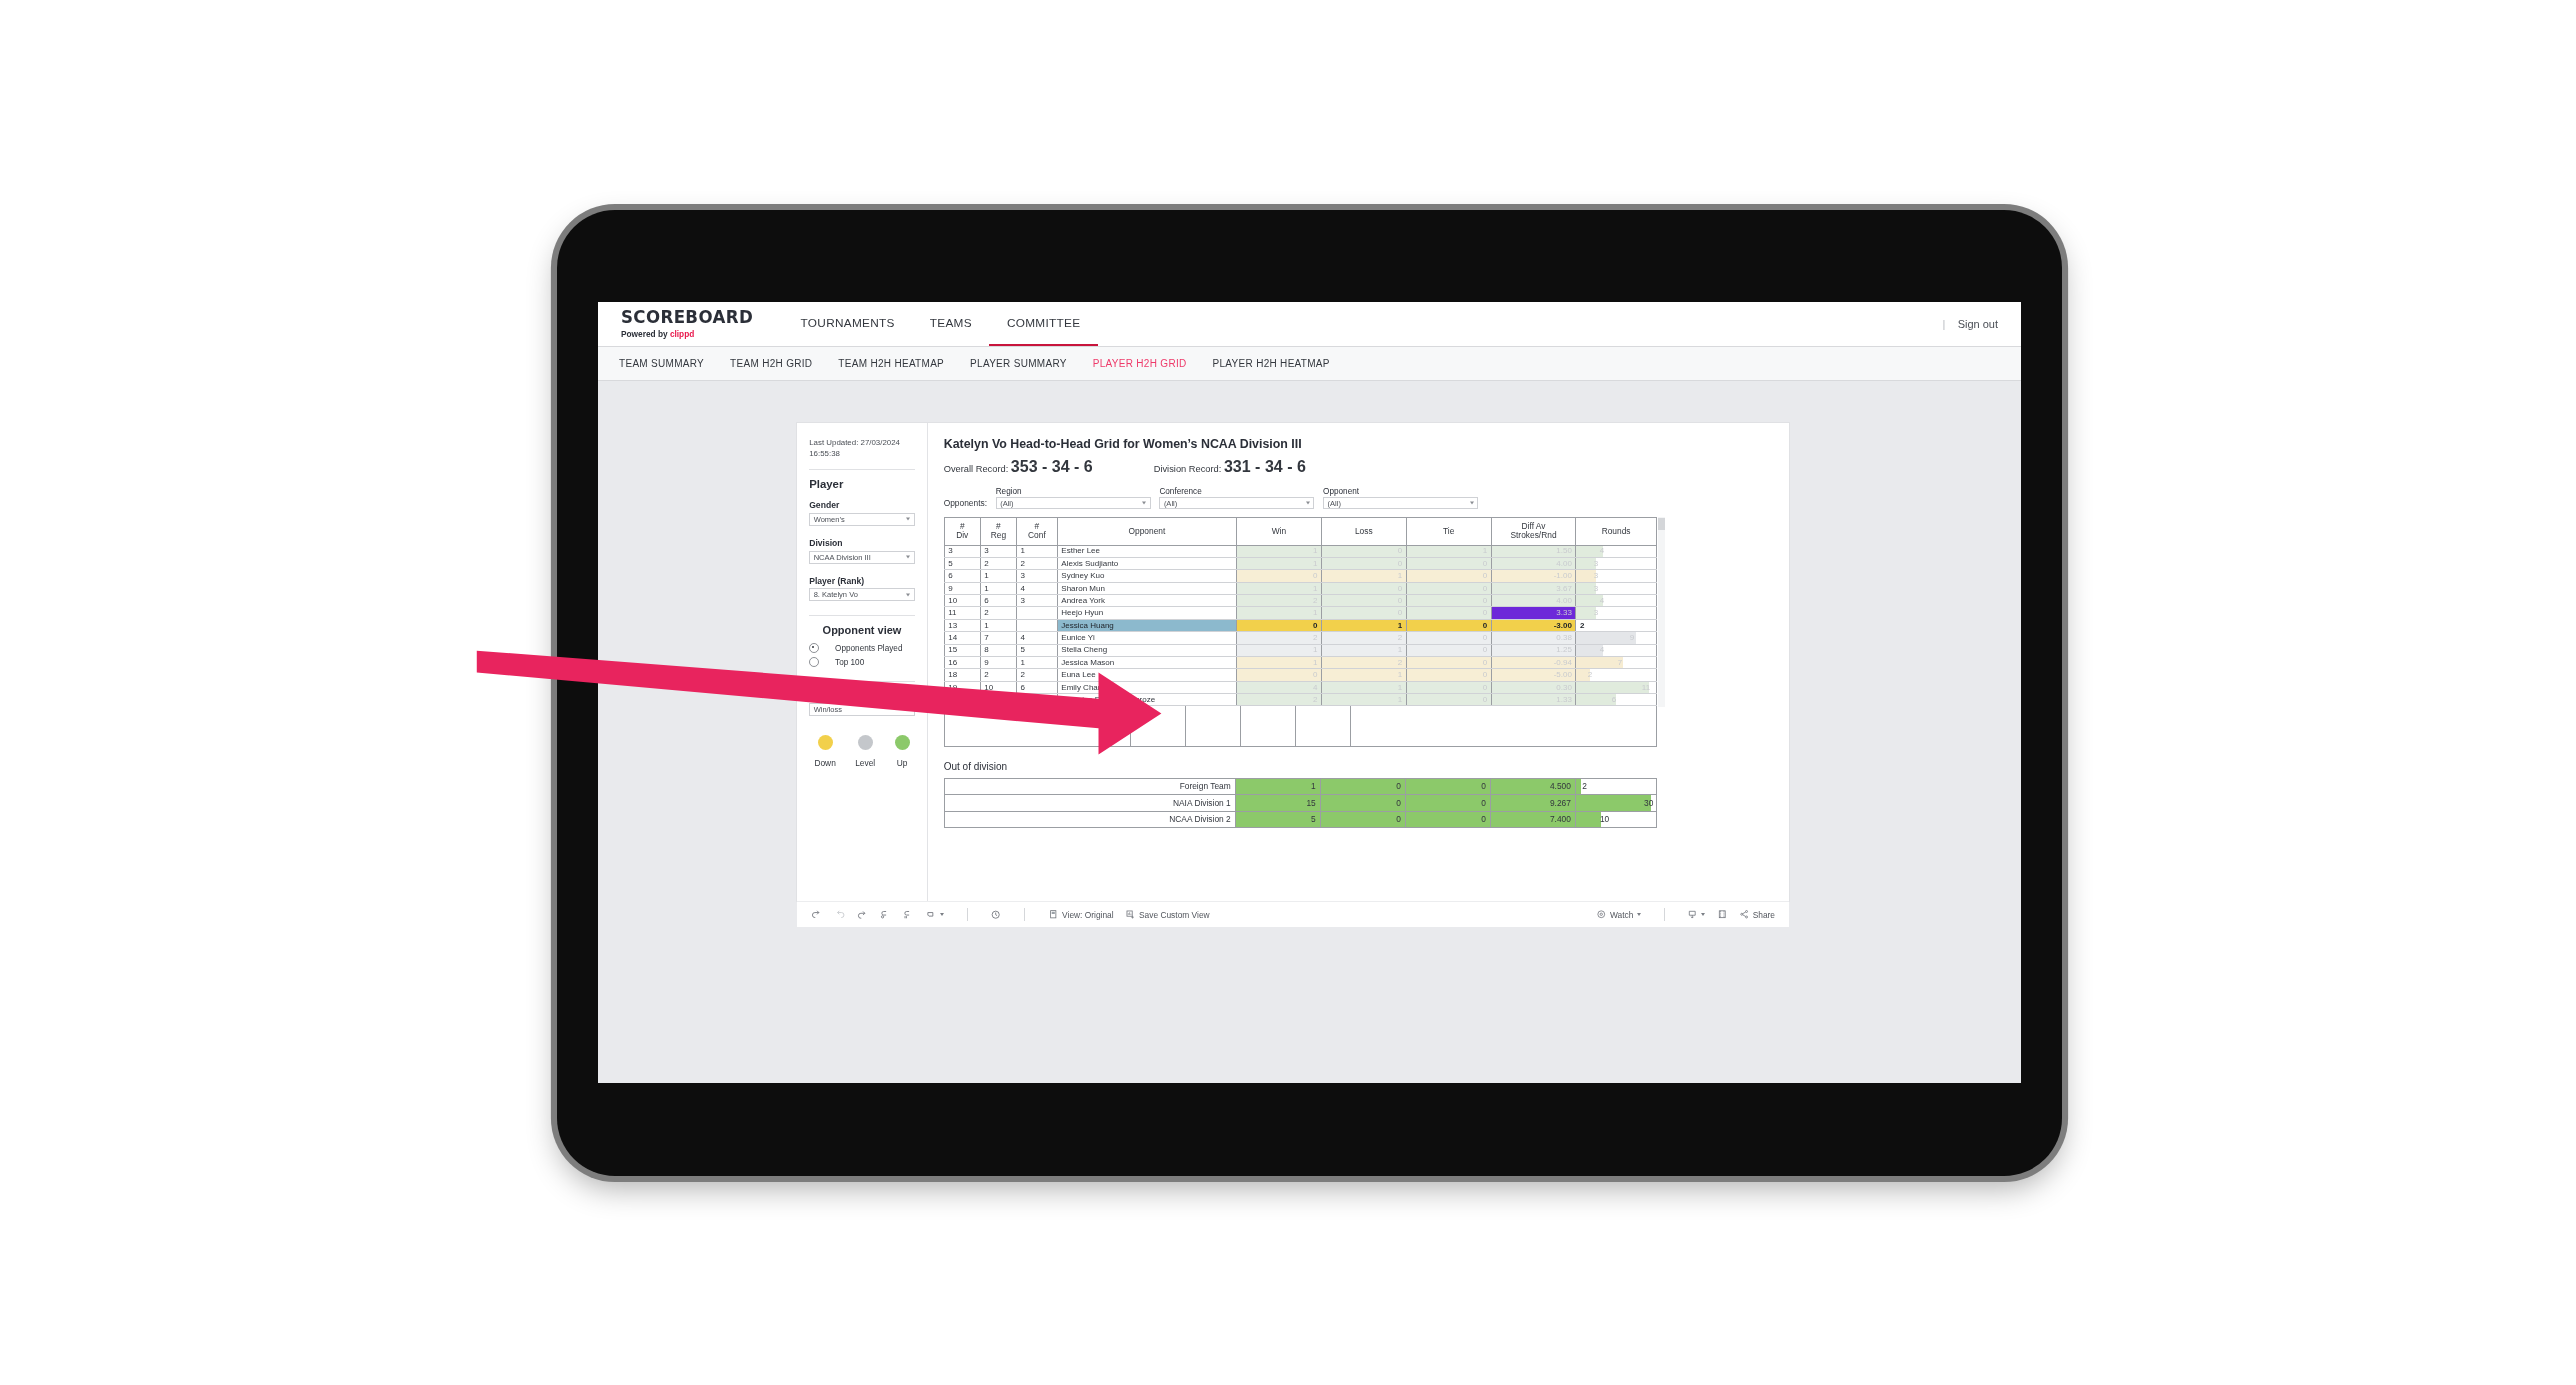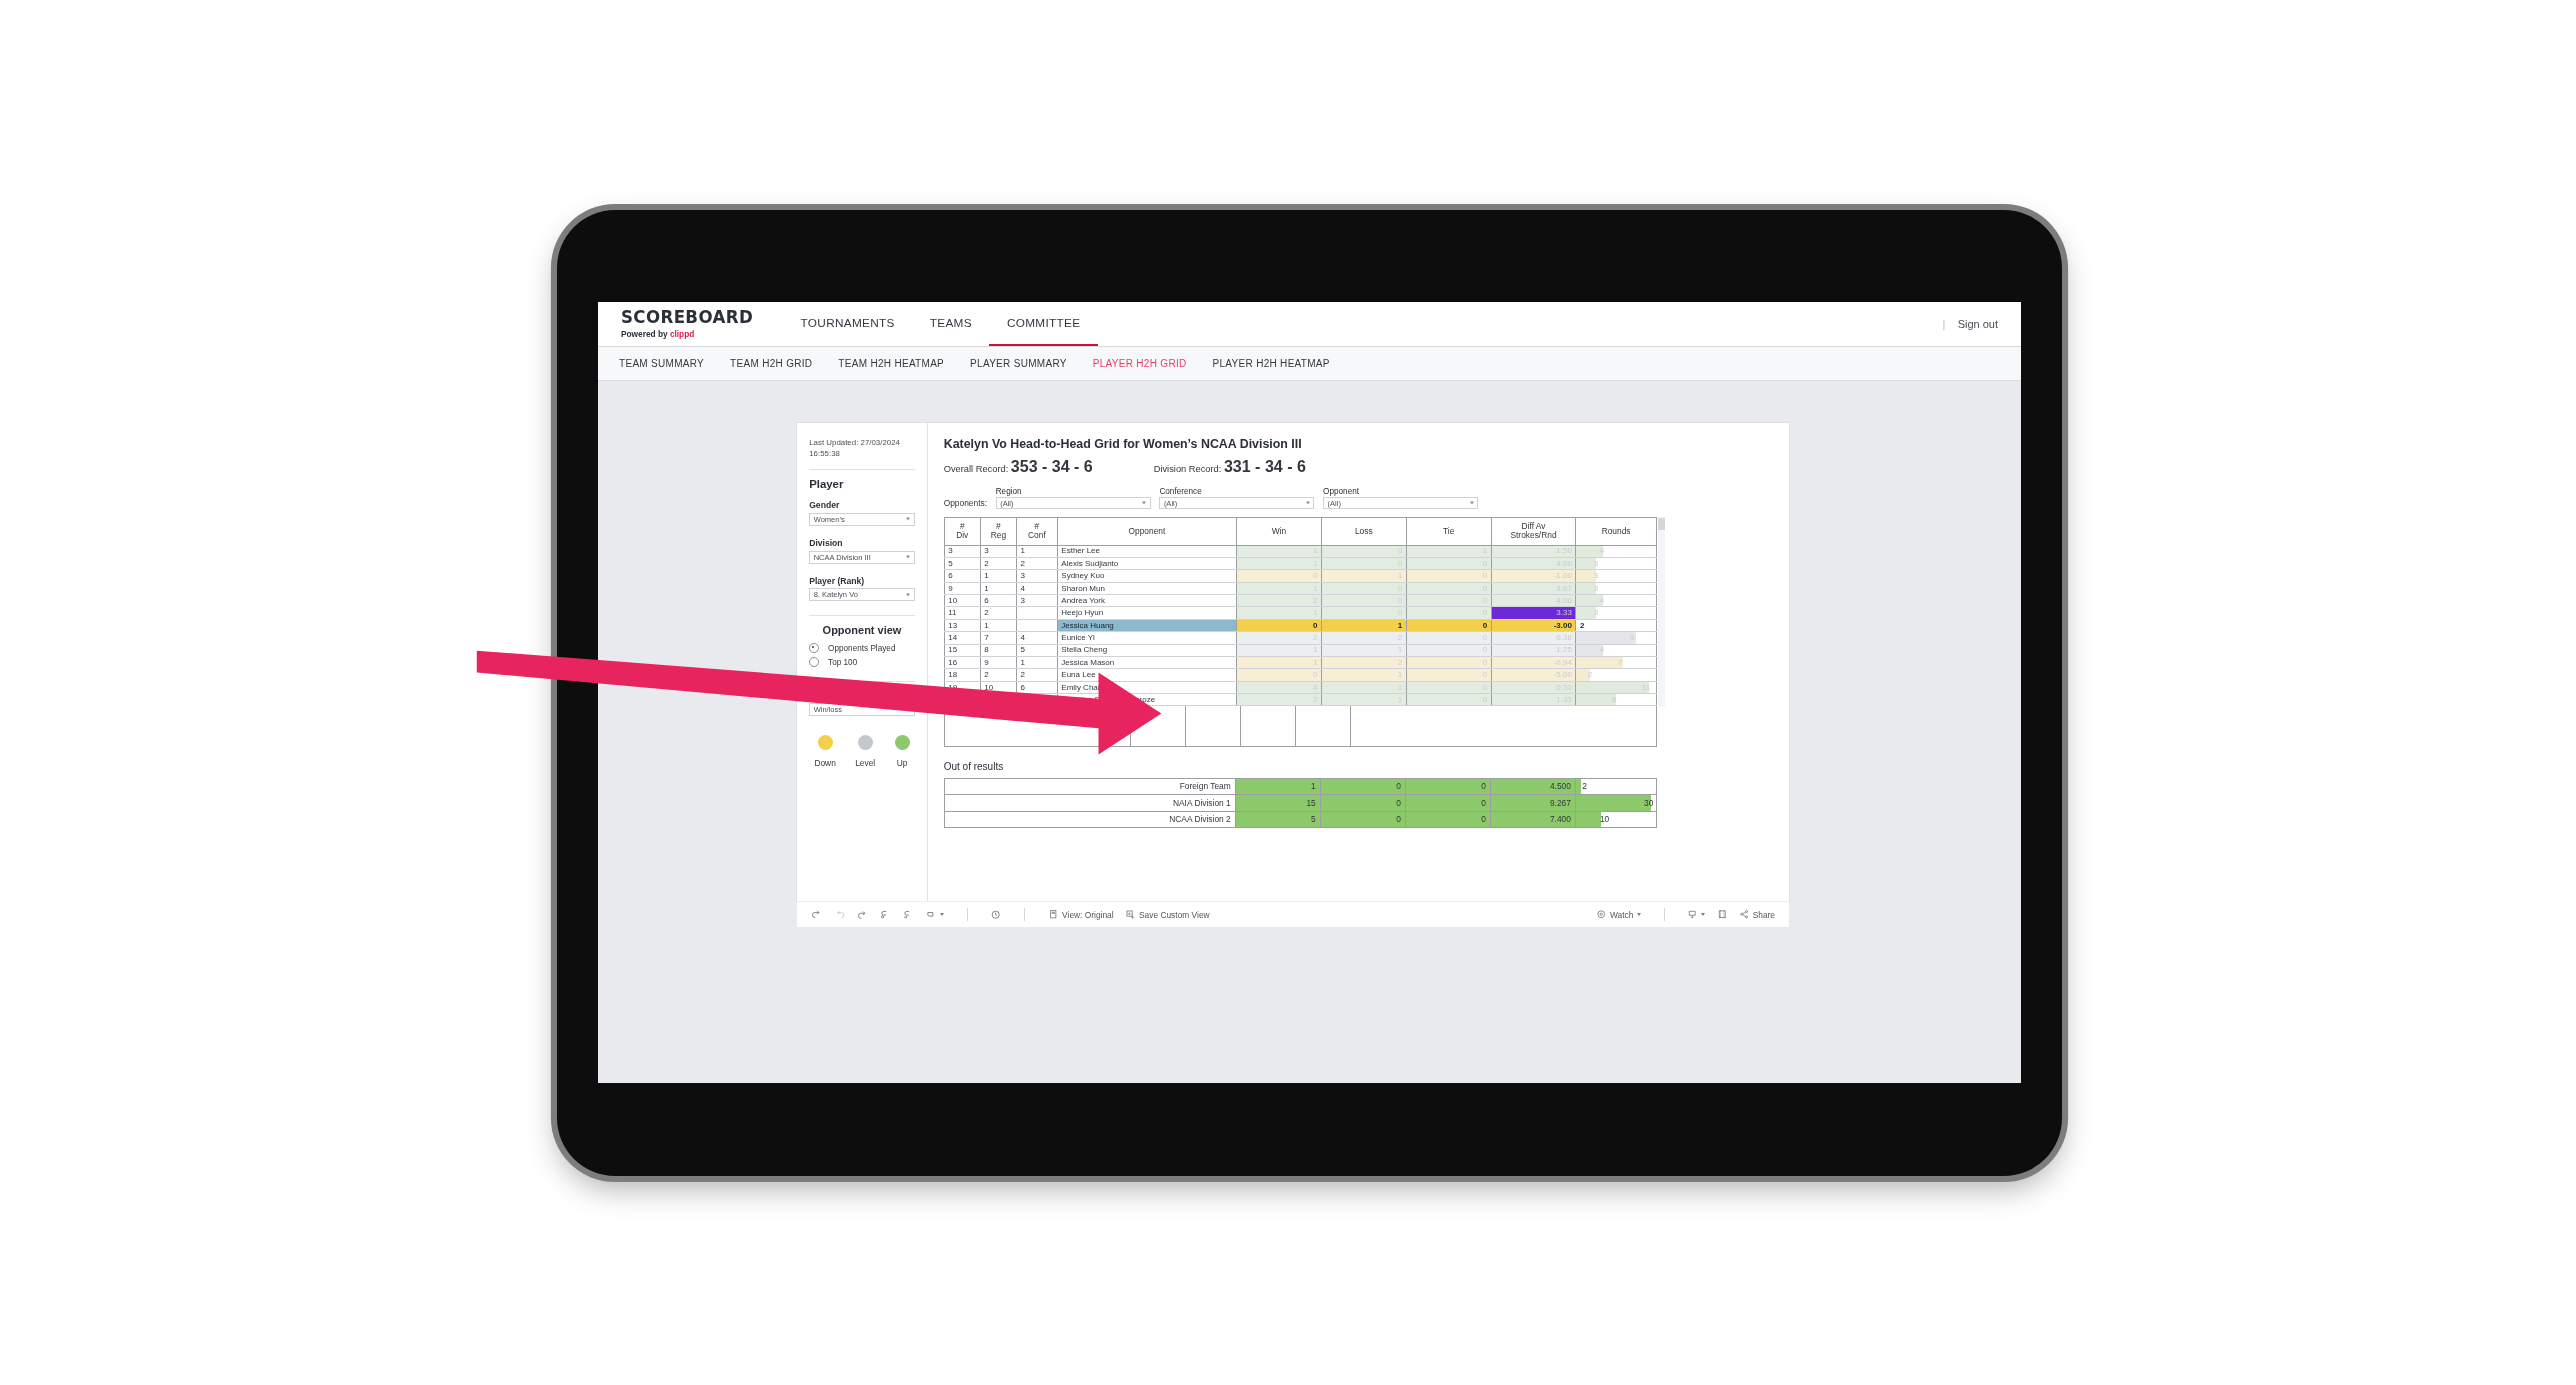--- a/index.html
+++ b/index.html
@@ -142,21 +142,21 @@
     padding: 0 12.2px 0 3.5px;
     font-size: 7.5px; color: #4b4f56;
     box-sizing: border-box;
     margin-bottom: 12.2px;
   }
   .select .caret {
     position: absolute; right: 3.5px; top: 50%; transform: translateY(-50%);
     width: 0; height: 0; border-left: 2.6px solid transparent; border-right: 2.6px solid transparent;
     border-top: 3.5px solid #8b8e93;
   }
-  .radio-row { display: flex; align-items: center; gap: 9px; margin-bottom: 4.4px; font-size: 8.2px; color: #33373e;}
+  .radio-row { display: flex; align-items: center; gap: 16px; margin-bottom: 4.4px; font-size: 8.2px; color: #33373e;}
   .radio {
     width: 7.9px; height: 7.9px; border-radius: 50%;
     border: 0.9px solid #8b8e93; background: #fff;
     display: inline-block; position: relative; flex: 0 0 auto;
   }
   .radio.checked::after {
     content: ""; position: absolute; left: 1.7px; top: 1.7px;
     width: 2.6px; height: 2.6px; border-radius: 50%; background: #33373e;
   }
   .legend { display: flex; justify-content: space-between; margin-top: 19px; padding: 0 5.2px; }
@@ -544,21 +544,21 @@
                 <div class="fcell" style="width:54px;"></div>
                 <div class="fcell" style="width:54px;"></div>
                 <div class="fcell" style="width:54px;"></div>
                 <div class="fcell" style="width:54px;"></div>
                 <div class="fcell" style="width:51px;"></div>
               </div>
               <div class="scroll-track"></div>
               <div class="scroll-thumb"></div>
             </div>
 
-            <div class="ood-title">Out of results</div>
+            <div class="ood-title">Out of division</div>
             <table class="ood">
               <colgroup>
                 <col style="width:185px">
                   <col style="width:54px">
                   <col style="width:54px">
                   <col style="width:54px">
                   <col style="width:54px">
                   <col style="width:51px">
               </colgroup>
               <tbody id="ood-body">

